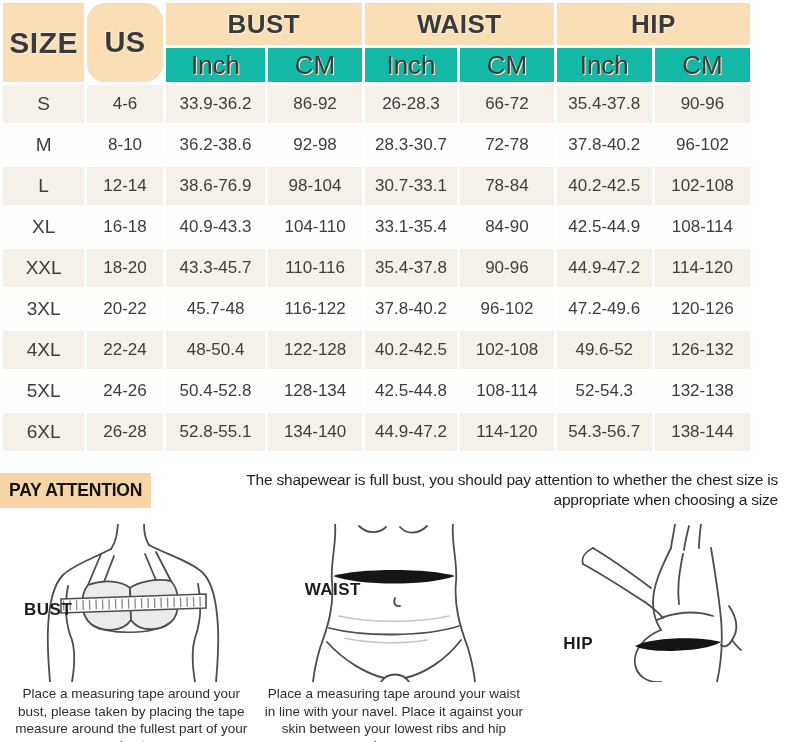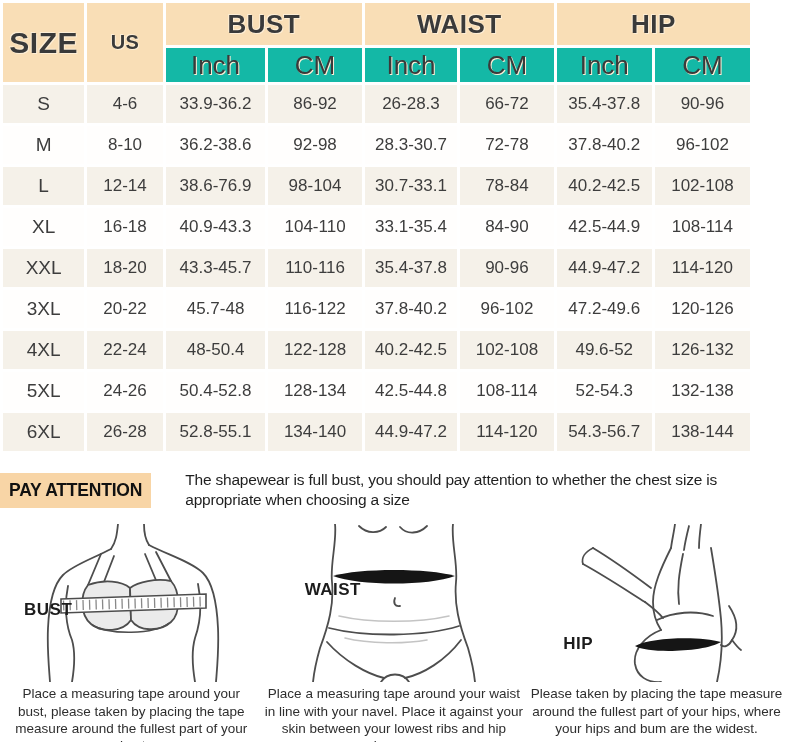--- a/index.html
+++ b/index.html
@@ -20,21 +20,21 @@
   }
   th{font-weight:bold;color:#3a3a3a;}
   th.main{
     background:#f9deb6;
     font-size:26px;
     letter-spacing:.5px;
     height:40px;
     text-shadow:1px 1px 0 #fdeed6, -1px -1px 0 #fdeed6;
   }
   th.size-col{font-size:30px;}
-  th.us-col{font-size:20px;}
+  th.us-col{font-size:29px;border-radius:18px;}
   th.sub{
     background:#14b8a6;
     font-size:26px;
     font-weight:normal;
     height:32px;
     text-shadow:1px 1px 0 #fdeed6;
   }
   td{
     text-align:center;
     font-size:17px;
@@ -44,22 +44,23 @@
     white-space:nowrap;
   }
   td.size-cell{font-size:19px;}
   tbody tr:nth-child(odd) td{background:#f5f1e9;}
   tbody tr:nth-child(even) td{background:#fffefd;}
 
   
   .note-row{
     display:flex;
     align-items:center;
-    gap:24px;
+    gap:13px;
     padding:6px 0 4px 0;
+    text-align:right;
   }
   .badge{
     background:#f8d5a6;
     font-weight:bold;
     font-size:17.5px;
     color:#111;
     padding:7px 9px;
     white-space:nowrap;
     letter-spacing:-0.2px;
   }
@@ -299,17 +300,16 @@
           <path d="M124,96 C140,88 162,86 180,92"></path>
           <path d="M60,24 C80,36 102,52 118,64"></path>
           <path d="M50,40 C72,52 96,68 112,78"></path>
           <path d="M60,24 C52,28 48,34 50,40"></path>
           <path d="M112,78 C120,84 126,89 130,94"></path>
           <path d="M196,82 C204,94 206,106 199,116 C196,122 191,124 188,121"></path>
           <path d="M199,116 C202,120 205,124 208,126"></path>
         </g>
         <path d="M102,122 C118,113 168,112 188,118 C172,128 116,130 102,122 Z" fill="#151515" stroke="none"></path>
       </svg>
-      <p class="caption cap-2">Please taken by placing the tape measure around the fullest part of your hips, where your hips and bum are the widest.</p>
     </div>
 
   </div>
 </div>
 
 </body></html>

